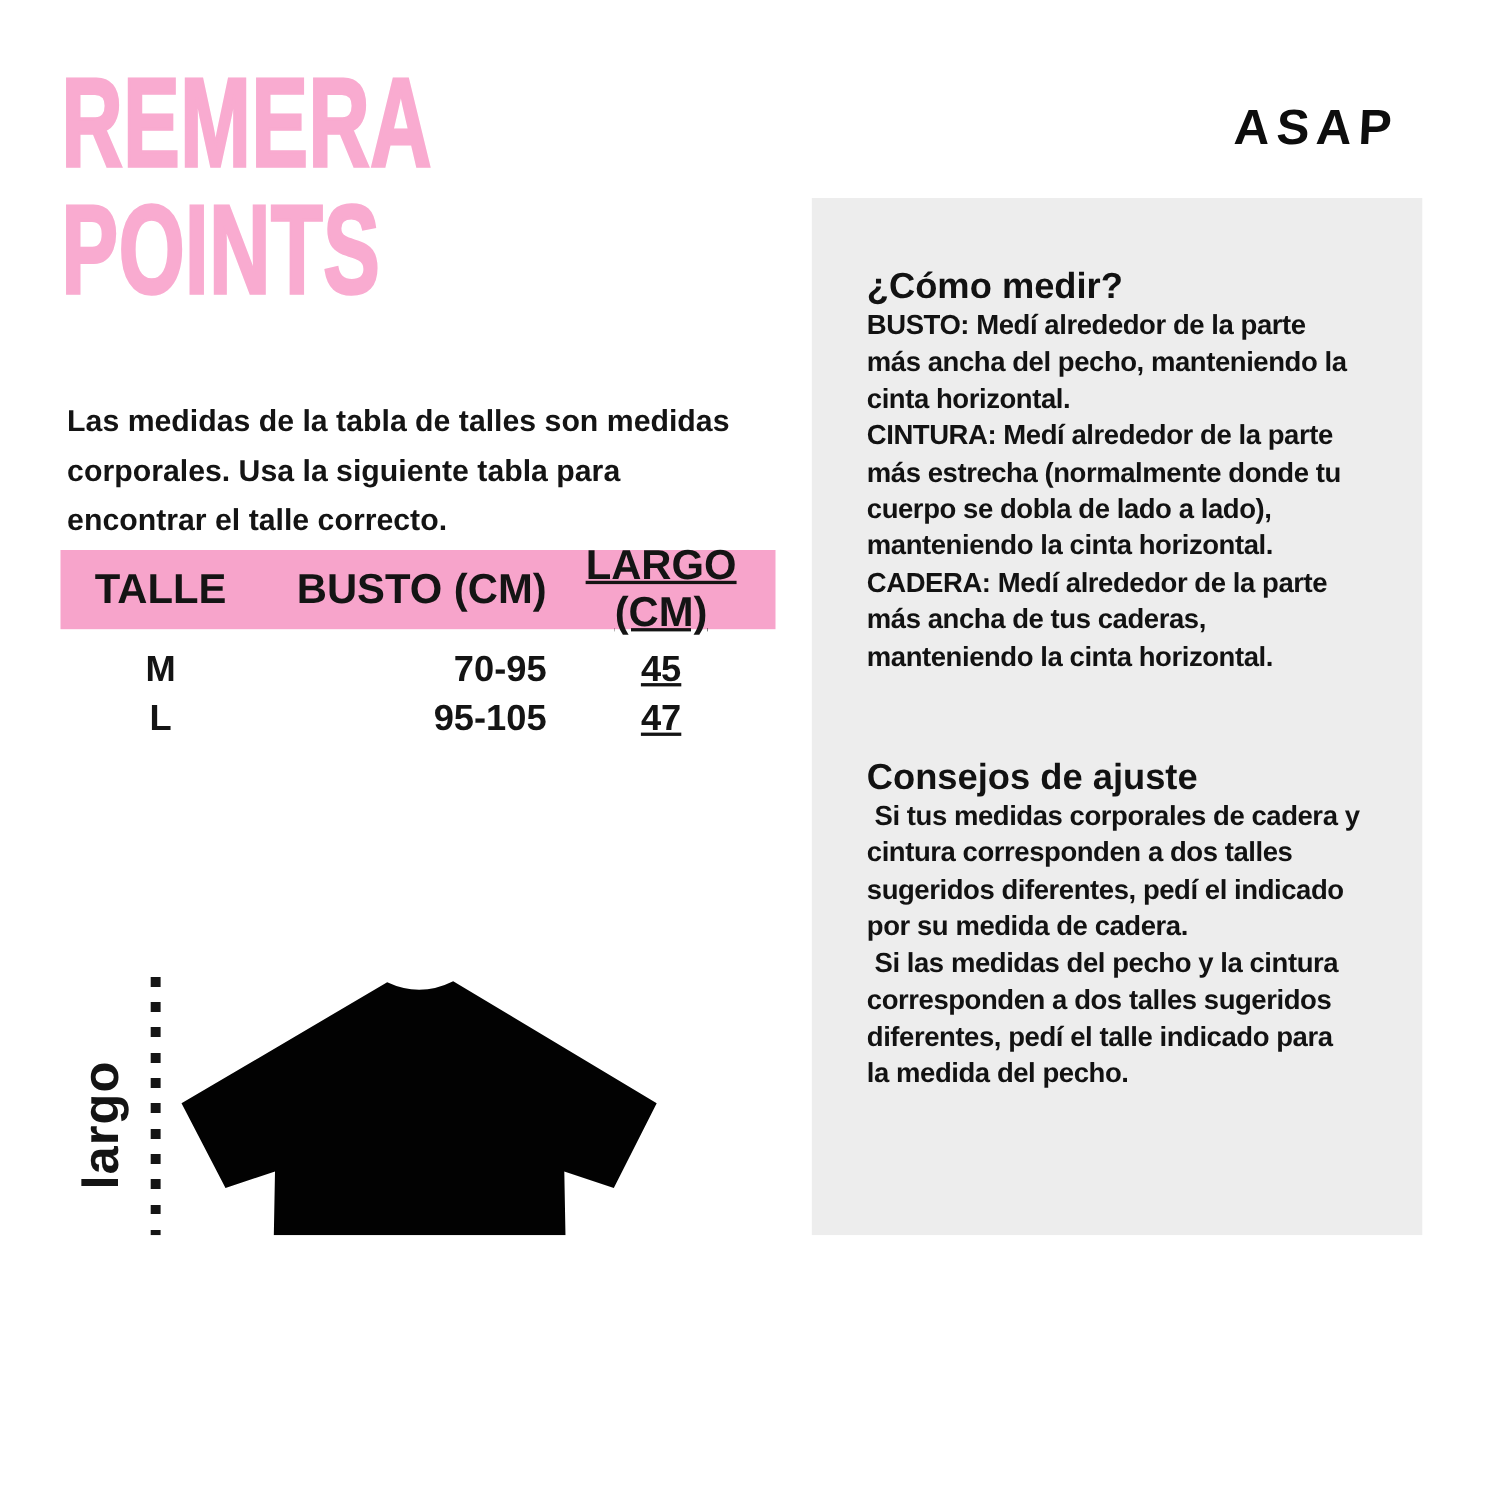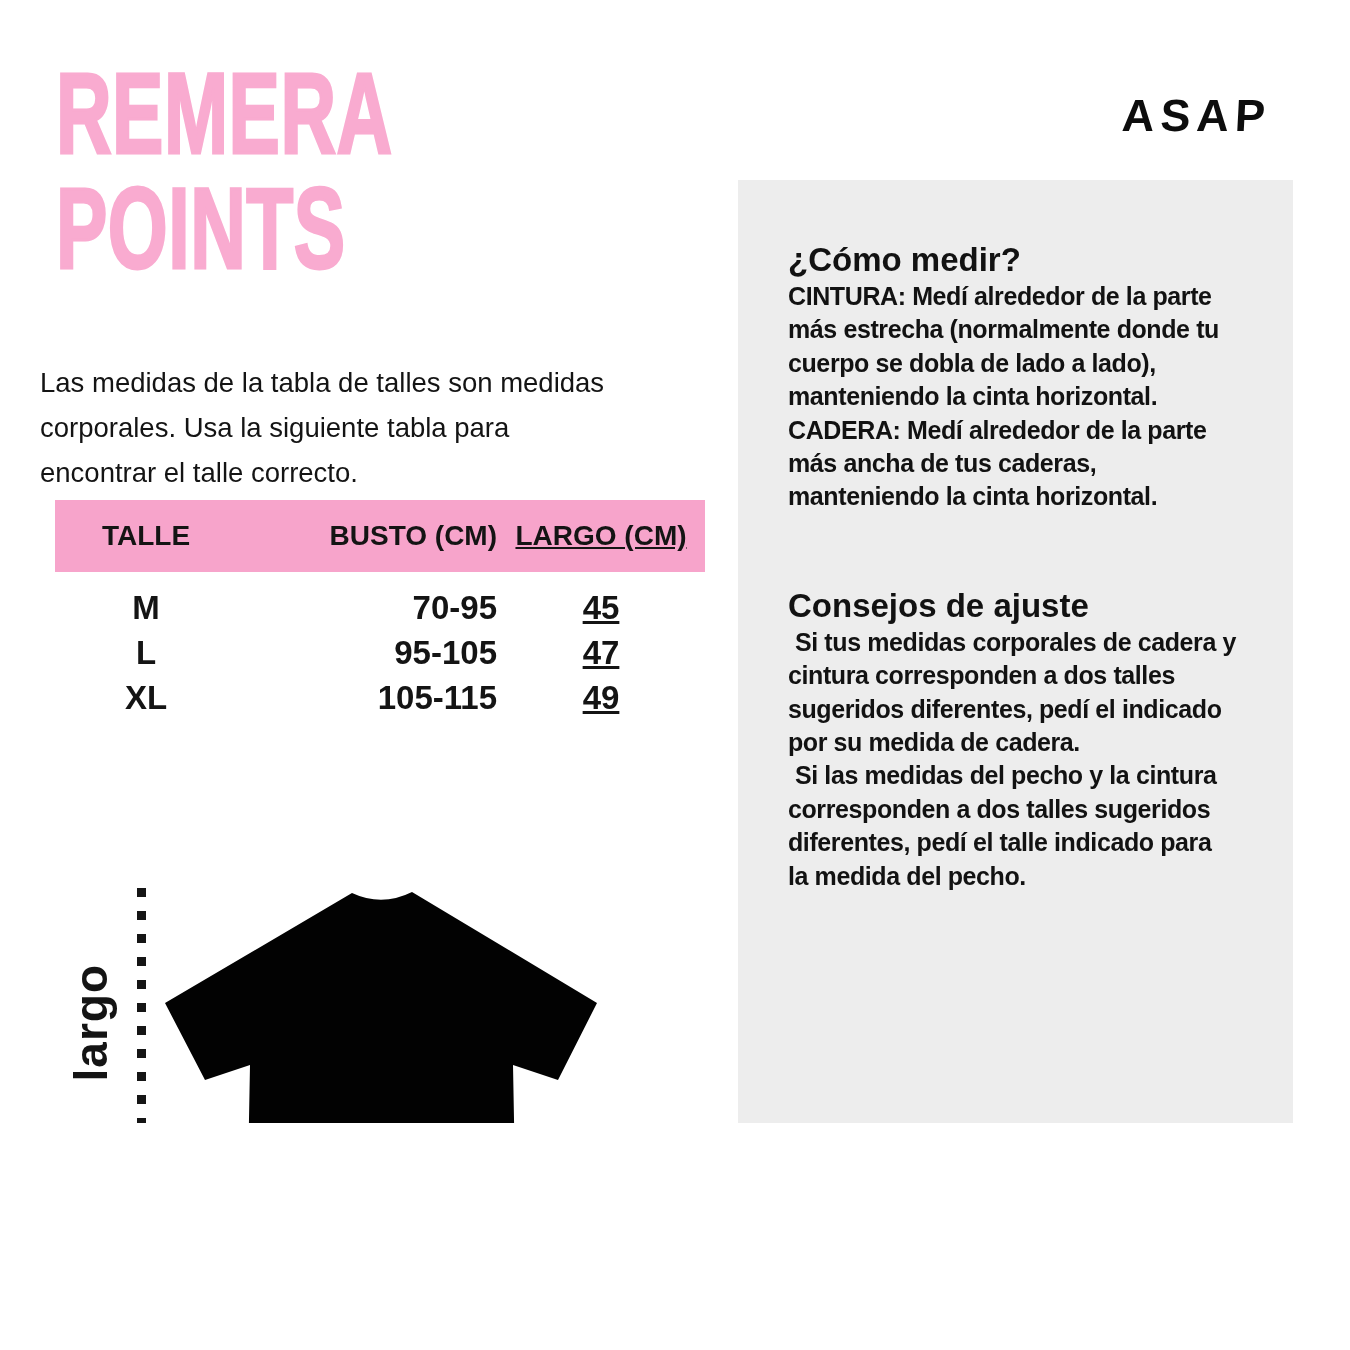--- a/index.html
+++ b/index.html
@@ -18,28 +18,28 @@
     transform:scaleY(1.49); transform-origin:0 0;
   }
 
   
   .brand {
     left:1122px; top:90px; font-size:45px; font-weight:700;
     letter-spacing:6px; color:#0d0d0d; transform:skewX(-3deg);
   }
 
   
-  .intro { left:40px; top:360px; font-size:27.5px; font-weight:400; line-height:45px; white-space:nowrap; }
+  .intro { left:61px; top:360px; font-size:27.5px; font-weight:700; line-height:45px; white-space:nowrap; }
 
   
   .size-table { left:55px; top:500px; width:650px; }
   .thead {
     display:flex; align-items:center; height:72px;
     background:var(--pink-header,#F7A4CB);
-    font-size:28px; font-weight:700;
+    font-size:38px; font-weight:700;
   }
   .tbody { margin-top:13px; }
   .trow { display:flex; align-items:center; height:45px; font-size:33px; font-weight:700; }
   .c1 { width:28%; text-align:center; }
   .c2 { width:40%; text-align:right; }
   .c3 { width:32%; text-align:center;text-decoration:underline; }
 
   
   .largo-label {
     left:64px; top:964px; font-size:46px; font-weight:700;
@@ -93,37 +93,35 @@
       <div class="trow">
         <div class="c1">M</div>
         <div class="c2">70-95</div>
         <div class="c3">45</div>
       </div>
       <div class="trow">
         <div class="c1">L</div>
         <div class="c2">95-105</div>
         <div class="c3">47</div>
       </div>
-      <div class="trow">
-        <div class="c1">XL</div>
-        <div class="c2">105-115</div>
-        <div class="c3">49</div>
-      </div>
     </div>
   </div>
 
   <div class="abs largo-label">largo</div>
   <div class="abs dashline"></div>
 
   <svg class="abs tshirt" viewBox="0 0 460 300" aria-hidden="true">
     <path d="M 15,123 L 202,13 Q 232,27 262,12 L 447,123 L 408,200 L 363,185 L 365,293 L 98,293 L 100,185 L 55,200 Z" fill="#020202"></path>
   </svg>
 
   <aside class="abs panel">
     <h2 class="ph">¿Cómo medir?</h2>
+    <p class="pbody">BUSTO: Medí alrededor de la parte
+más ancha del pecho, manteniendo la
+cinta horizontal.</p>
     <p class="pbody">CINTURA: Medí alrededor de la parte
 más estrecha (normalmente donde tu
 cuerpo se dobla de lado a lado),
 manteniendo la cinta horizontal.</p>
     <p class="pbody">CADERA: Medí alrededor de la parte
 más ancha de tus caderas,
 manteniendo la cinta horizontal.</p>
     <h2 class="ph ph2">Consejos de ajuste</h2>
     <p class="pbody tip">Si tus medidas corporales de cadera y
 cintura corresponden a dos talles

